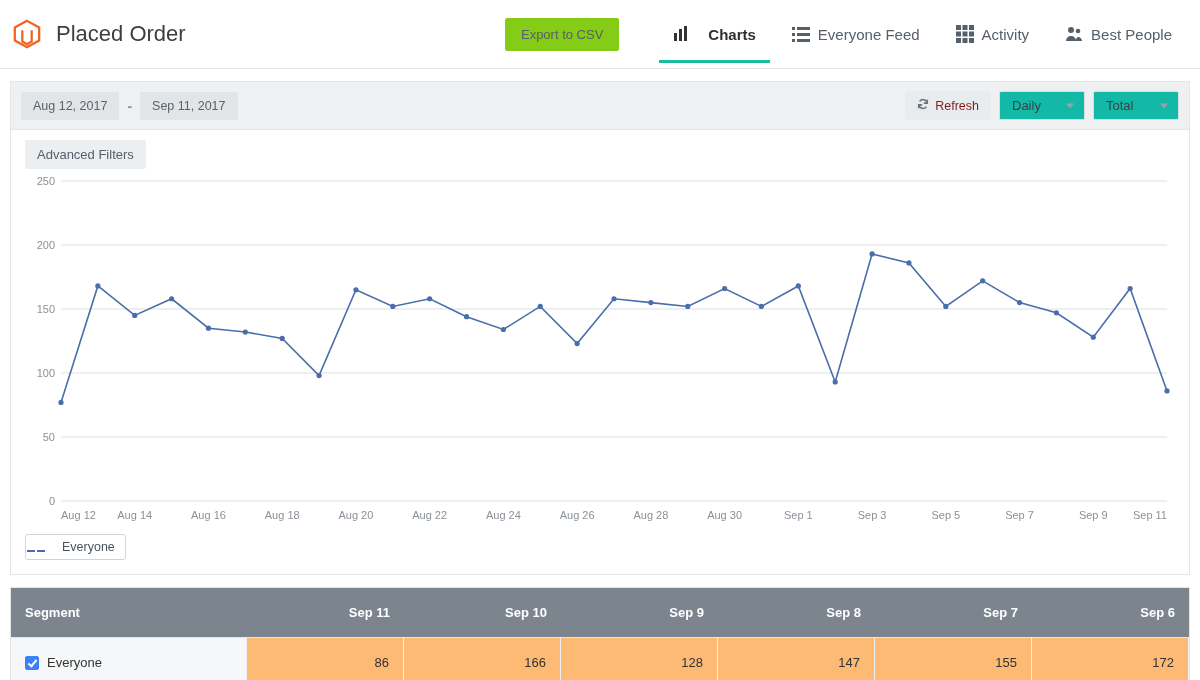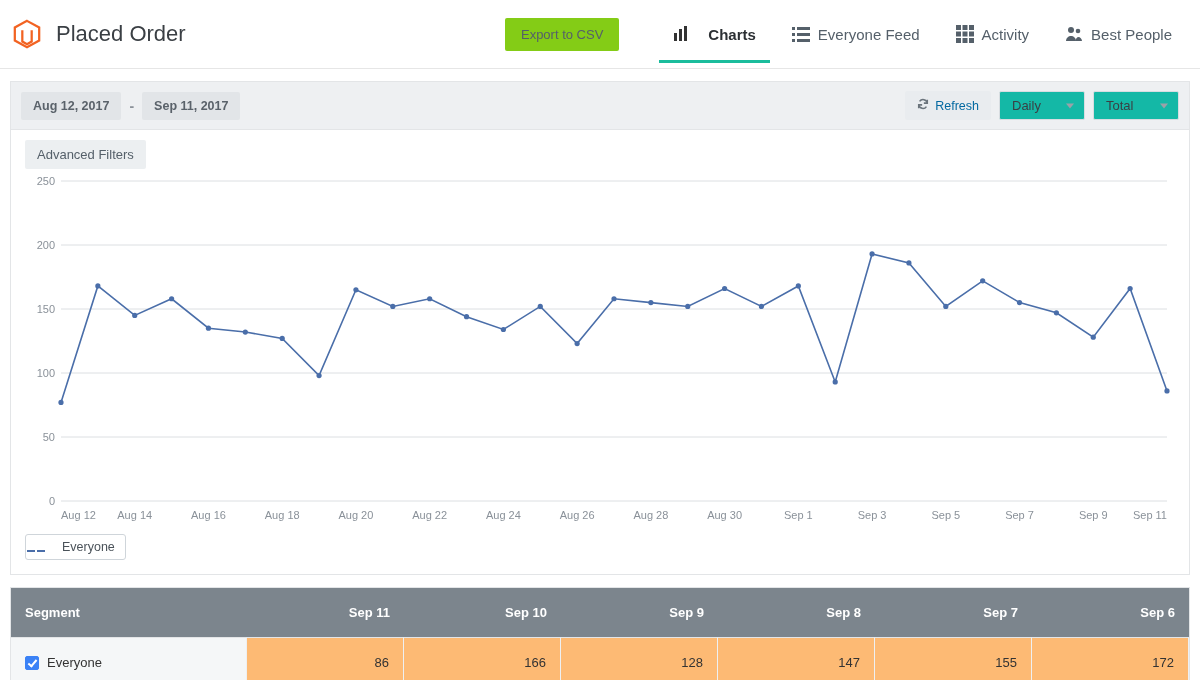--- a/index.html
+++ b/index.html
@@ -64,32 +64,32 @@
     background: #eef0f2;
     border: 1px solid #e3e5e7;
     display: flex;
     align-items: center;
     padding: 9px 10px;
     gap: 8px;
   }
   .date-pill {
     background: #e2e5e8;
     color: #5a626a;
-    font-weight: 700;
+    font-weight: 400;
     font-size: 12.5px;
     padding: 7px 12px;
     border-radius: 2px;
     cursor: pointer;
   }
   .date-sep { color: #8a9199; font-weight: 700; }
   .ctrl-spacer { flex: 1; }
   .refresh-btn {
     background: #e9ecef;
     border: none;
-    color: #0369a1;
+    color: #7f1d1d;
     font-size: 12.5px;
     padding: 7px 12px;
     border-radius: 2px;
     display: inline-flex; align-items: center; gap: 6px;
     cursor: pointer;
   }
   .select {
     background: #14b8a6;
     border: 1px solid #d8dde1;
     color: #3a3f44;

